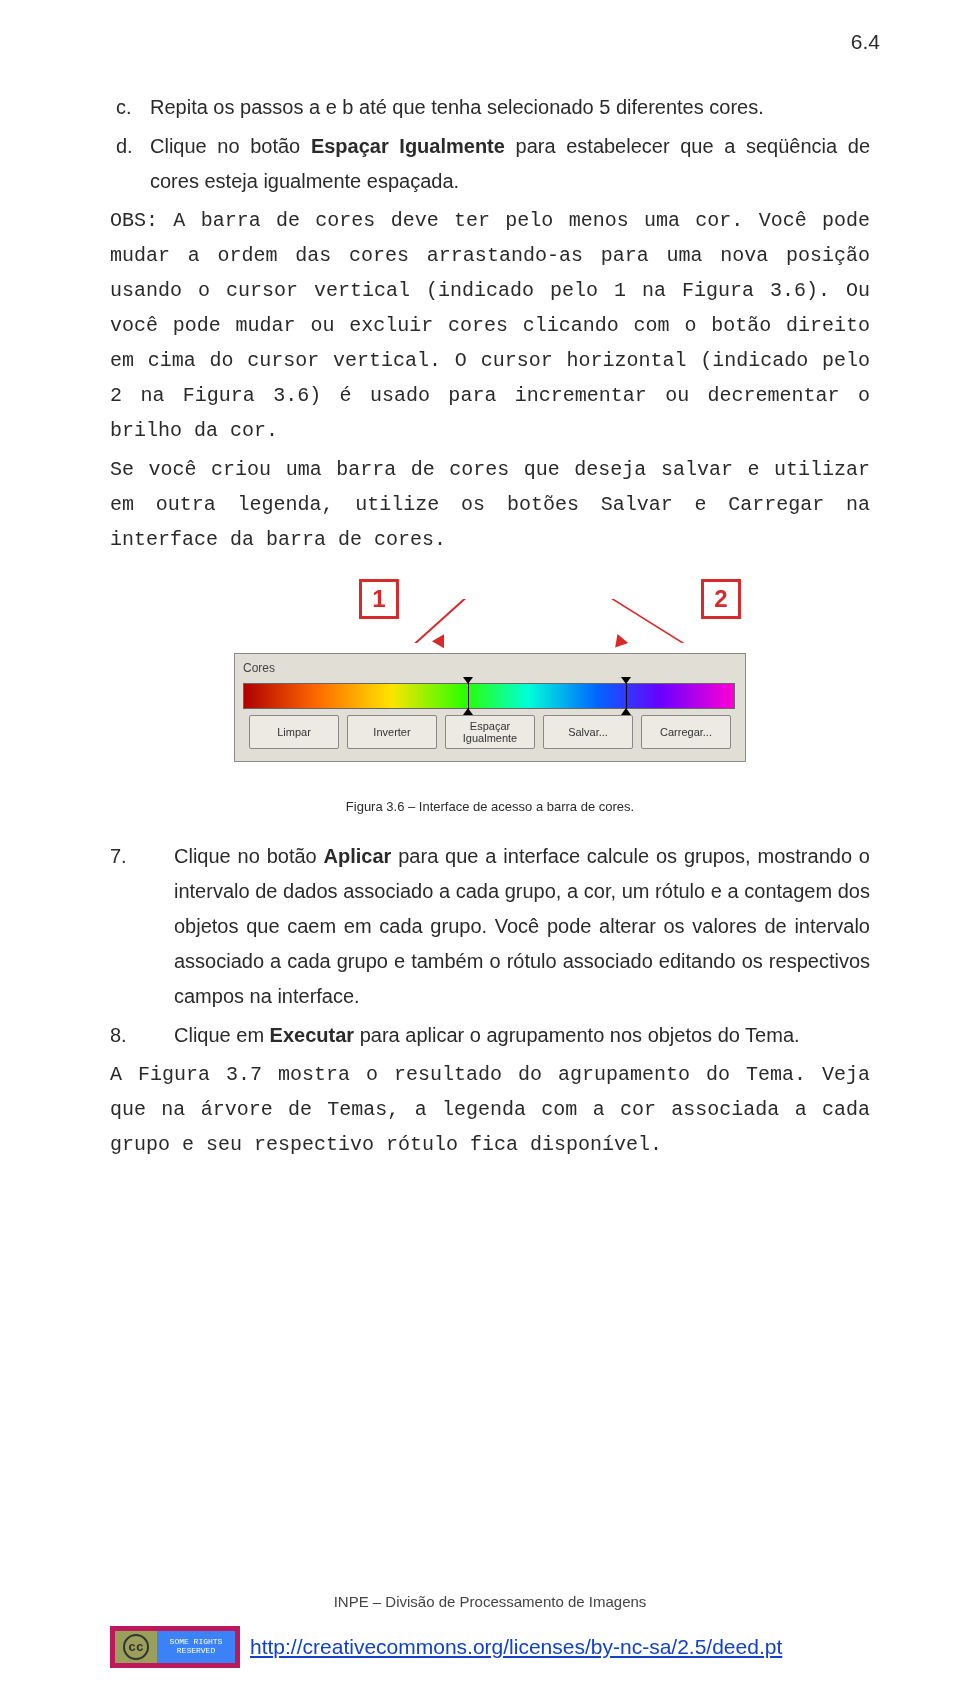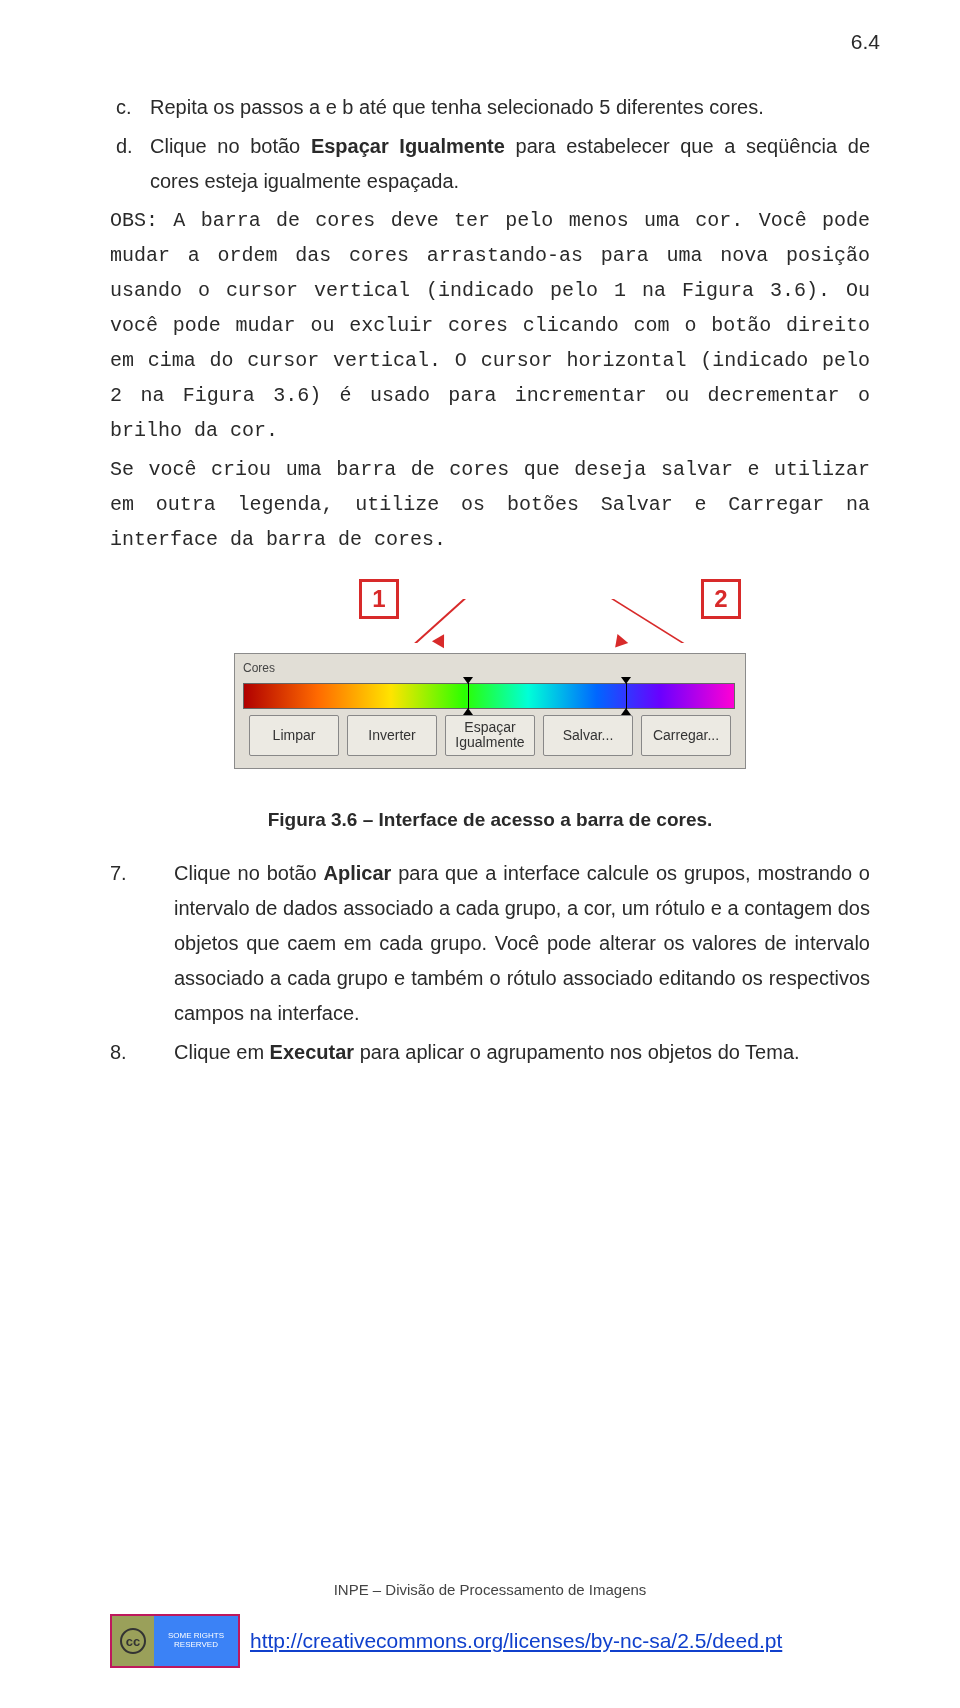--- a/index.html
+++ b/index.html
@@ -138,38 +138,38 @@
   .gmid { flex:1; width: 1px; background: #000; margin: -1px 0; }
   .gm1 { left: 220px; }
   .gm2 { left: 378px; }
   .btnrow {
     display: flex;
     gap: 8px;
     justify-content: center;
   }
   .winbtn {
     width: 90px;
-    font-size: 14px;
+    font-size: 11px;
     text-align: center;
     background: #eceae3;
     border: 1px solid #888;
     border-radius: 2px;
     padding: 4px 0;
     color: #333;
     line-height: 1.1;
     min-height: 22px;
     display: flex;
     align-items: center;
     justify-content: center;
   }
   .winbtn.tall { min-height: 32px; }
   .caption {
     text-align: center;
-    font-weight: bold;
-    font-size: 19px;
+    font-weight: normal;
+    font-size: 13px;
     margin-top: 34px;
     margin-bottom: 20px;
   }
   .li-num {
     display: flex;
     text-align: justify;
     margin-bottom: 4px;
   }
   .li-num .nmark {
     width: 32px;
@@ -188,25 +188,26 @@
     font-size: 15px;
     color: #444;
     margin-bottom: 16px;
   }
   .footer-cc {
     display: flex;
     align-items: center;
     gap: 10px;
   }
   .cc-badge {
-    width: 130px; height: 54px;
+    width: 130px; height: 42px;
     display: flex;
     font-size: 9px;
     color: #fff;
-    border: 2px solid #be185d;
+    border: 5px solid #be185d;
+    font-family: Liberation Mono, monospace;
   }
   .cc-badge .l {
     width: 42px; background: #9aa05a;
     display: flex; align-items: center; justify-content: center;
     font-size: 20px; font-weight: bold;
   }
   .cc-badge .l .cc-circle {
     border: 2px solid #333; border-radius: 50%;
     width: 26px; height: 26px;
     display: flex; align-items: center; justify-content: center;
@@ -282,20 +283,21 @@
     </div>
   </div>
 
   <div class="li-num">
     <div class="nmark">8.</div>
     <div class="ntxt">
       <span>Clique em </span><span class="bold">Executar</span><span> para aplicar o agrupamento nos objetos do Tema.</span>
     </div>
   </div>
 
+  <div class="para">A Figura 3.7 mostra o resultado do agrupamento do Tema. Veja que na árvore de Temas, a legenda com a cor associada a cada grupo e seu respectivo rótulo fica disponível.</div>
 
 </div>
 
 <div class="footer">
   <div class="footer-top">INPE – Divisão de Processamento de Imagens</div>
   <div class="footer-cc">
     <div class="cc-badge">
       <div class="l">
           <div class="cc-circle">cc</div>
         </div>

